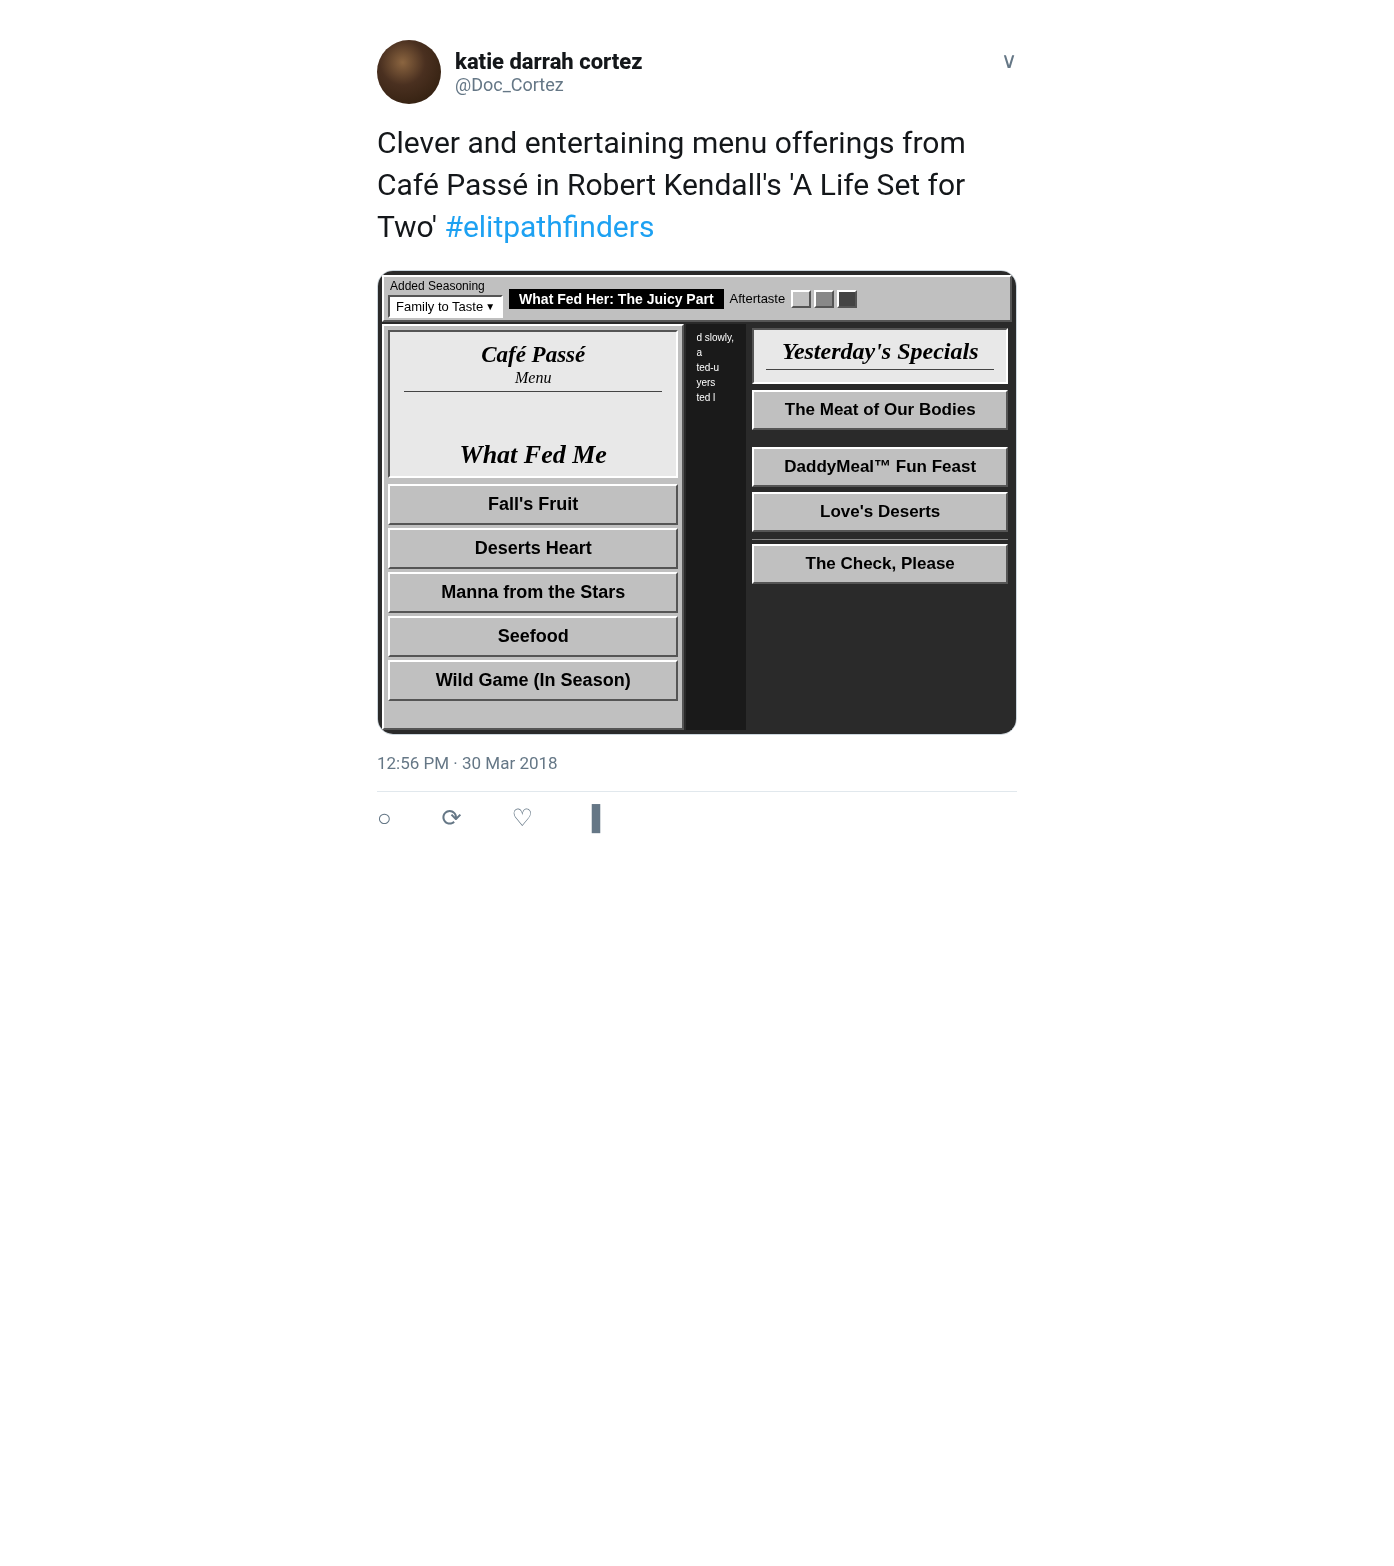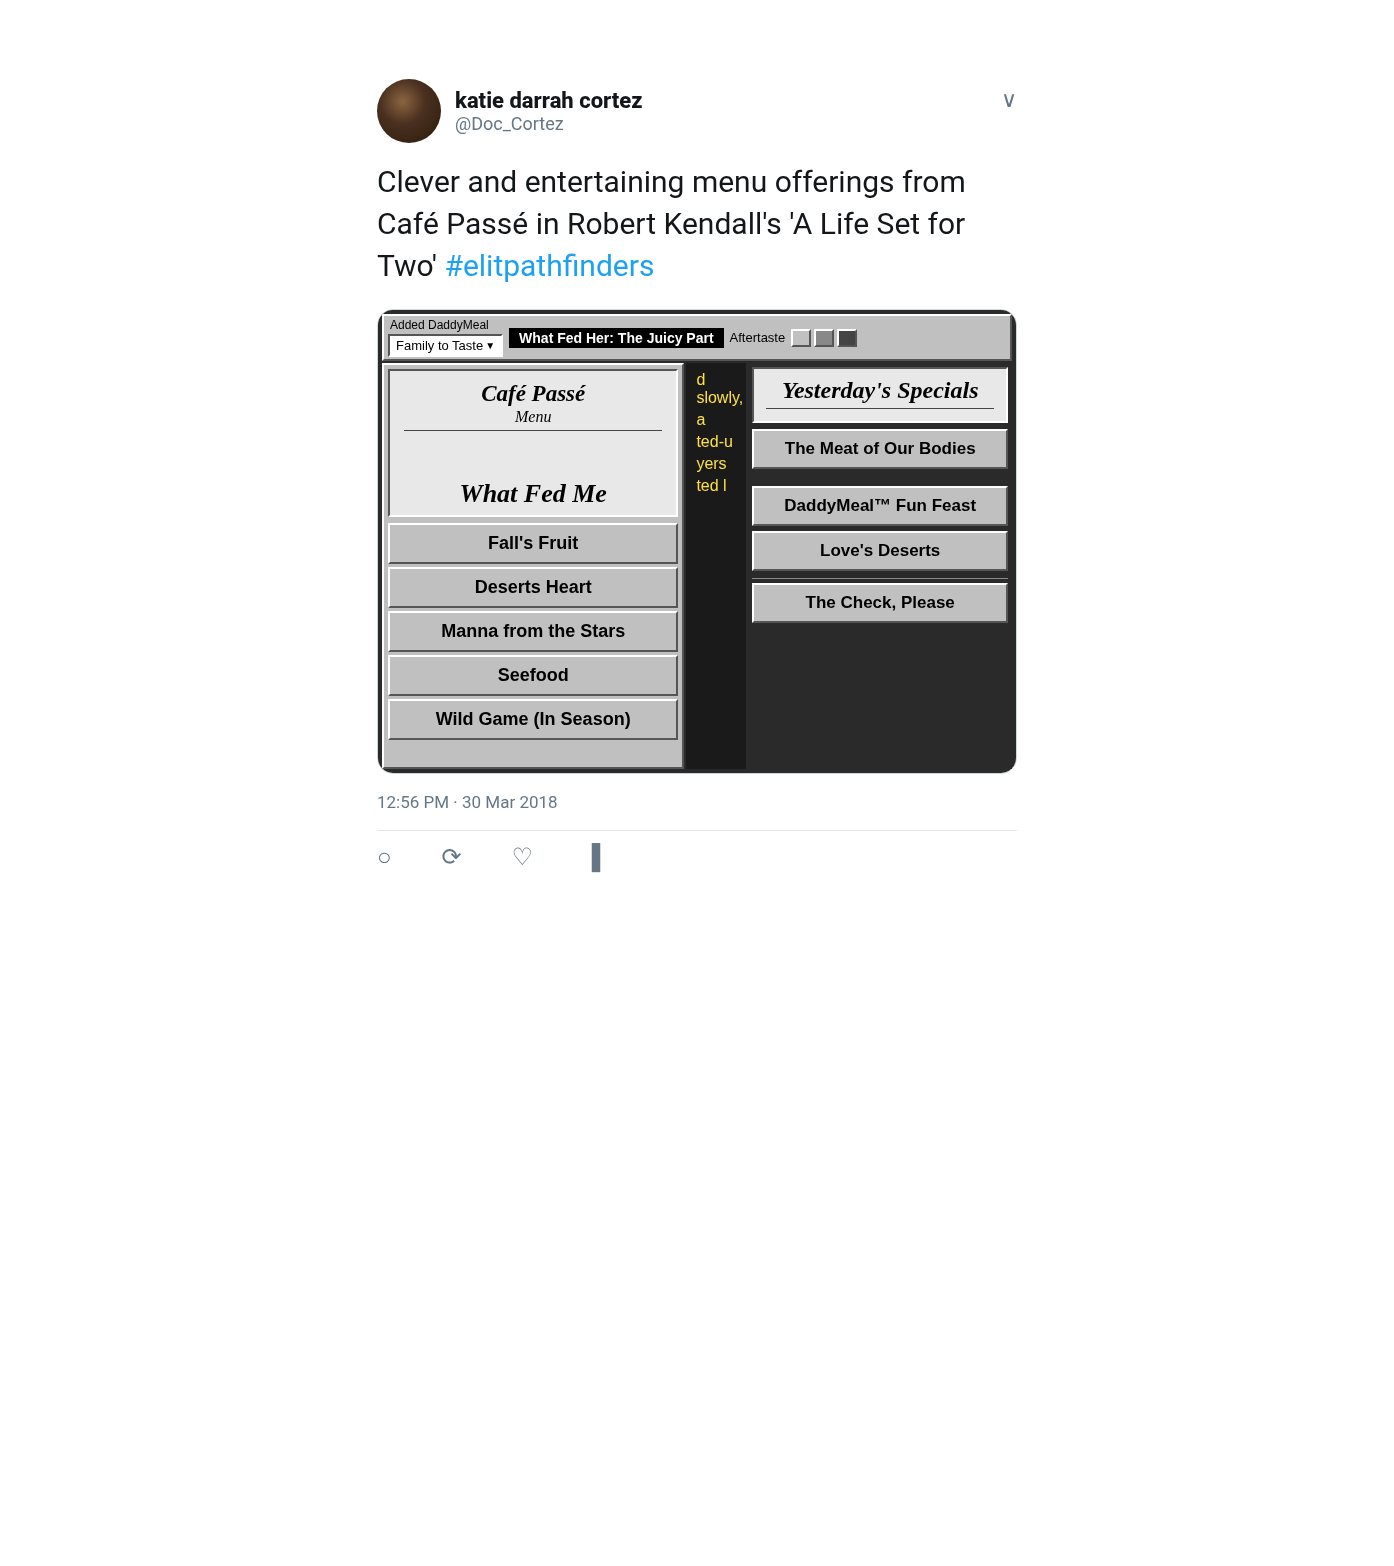--- a/index.html
+++ b/index.html
@@ -13,21 +13,20 @@
       max-width: 700px;
       margin: 0 auto;
       padding: 40px 30px 30px 30px;
       background: #fff;
     }
     .tweet-header {
       display: flex;
       align-items: center;
       justify-content: space-between;
       margin-bottom: 18px;
-      margin-top: 39px;
     }
     .tweet-header-left {
       display: flex;
       align-items: center;
       gap: 14px;
     }
     .avatar {
       width: 64px;
       height: 64px;
       border-radius: 50%;
@@ -256,22 +255,22 @@
       color: #657786;
       font-size: 18px;
       cursor: pointer;
     }
     .action-icon {
       font-size: 24px;
       line-height: 1;
     }
     
     .retro-mid-text {
-      color: #fde047;
-      font-size: 16px;
+      color: #ffffff;
+      font-size: 10px;
       font-family: Arial, sans-serif;
       padding: 2px 6px;
     }
   </style>
 </head>
 <body>
 
 <div class="tweet-card">
 
   <div class="tweet-header">
@@ -289,21 +288,21 @@
 
   <div class="tweet-text">
     <span>Clever and entertaining menu offerings from Café Passé in Robert Kendall's 'A Life Set for Two' </span><a class="tweet-link" href="#">#elitpathfinders</a>
   </div>
 
   <div class="tweet-image-wrapper">
     <div class="retro-app">
 
       <div class="retro-titlebar">
         <div style="display:flex;flex-direction:column;gap:2px;">
-          <span class="retro-widget" style="font-size:12px;font-family:Arial,sans-serif;border:none;background:transparent;padding:0 2px;">Added DaddyMeal</span>
+          <span class="retro-widget" style="font-size:12px;font-family:Arial,sans-serif;border:none;background:transparent;padding:0 2px;">Added Seasoning</span>
           <div class="retro-widget-sunken">
             <span>Family to Taste</span>
             <span style="font-size:10px;">▼</span>
           </div>
         </div>
         <div class="retro-title-dark">What Fed Her: The Juicy Part</div>
         <div style="display:flex;align-items:center;gap:6px;">
           <span class="retro-widget" style="font-size:13px;font-family:Arial,sans-serif;border:none;background:transparent;padding:0;">Aftertaste</span>
           <div class="retro-winbtns">
             <div class="retro-winbtn"></div>

